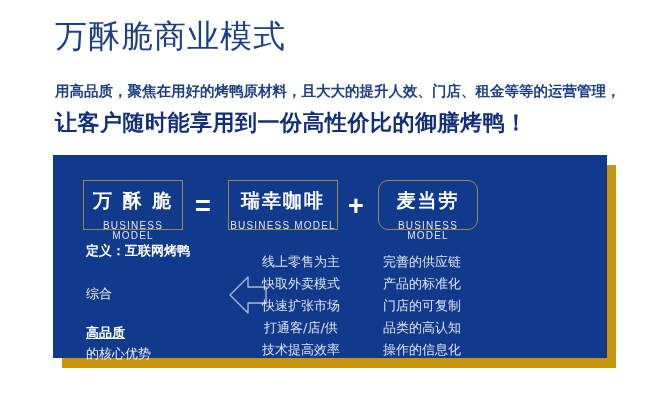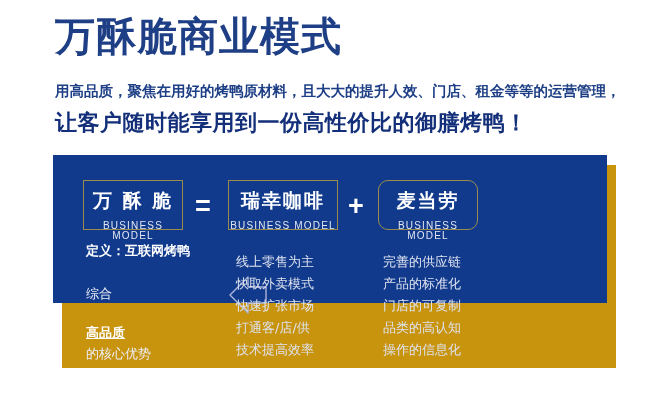--- a/index.html
+++ b/index.html
@@ -19,22 +19,22 @@
   #header {
     position: absolute;
     left: 0;
     top: 0;
     width: 648px;
   }
   #main-title {
     position: absolute;
     left: 55px;
     top: 12px;
-    font-size: 40px;
-    font-weight: bold;
+    font-size: 32px;
+    font-weight: normal;
     color: #1e3f86;
     letter-spacing: 1px;
     line-height: 48px;
     white-space: nowrap;
     font-family: "DejaVu Sans", "Liberation Sans", sans-serif;
   }
   #subtitle-line1 {
     position: absolute;
     left: 55px;
     top: 82px;
@@ -62,21 +62,21 @@
     top: 165px;
     width: 554px;
     height: 203px;
     background: #c8940e;
   }
   #panel {
     position: absolute;
     left: 53px;
     top: 155px;
     width: 554px;
-    height: 148px;
+    height: 203px;
     background: #113a8c;
   }
 
   
   .brand-box {
     position: absolute;
     top: 25px;
     border: 1px solid #9b8c4e;
     box-sizing: border-box;
     text-align: center;
@@ -111,21 +111,21 @@
     font-family: "Liberation Sans", sans-serif;
   }
   #operator-equals { left: 142px; }
   #operator-plus   { left: 295px; }
 
   
   .column {
     position: absolute;
   }
   #col-0 { left: 33px;  top: 88px; width: 145px; }
-  #col-1 { left: 183px; top: 96px; width: 130px; }
+  #col-1 { left: 183px; top: 96px; width: 130px; text-align: center; }
   #col-2 { left: 330px; top: 96px; width: 135px; }
 
   .col-heading {
     font-size: 13px;
     font-weight: bold;
     color: #ffffff;
     line-height: 16px;
     margin-bottom: 24px;
     white-space: nowrap;
     font-family: "DejaVu Sans", "Liberation Sans", sans-serif;

